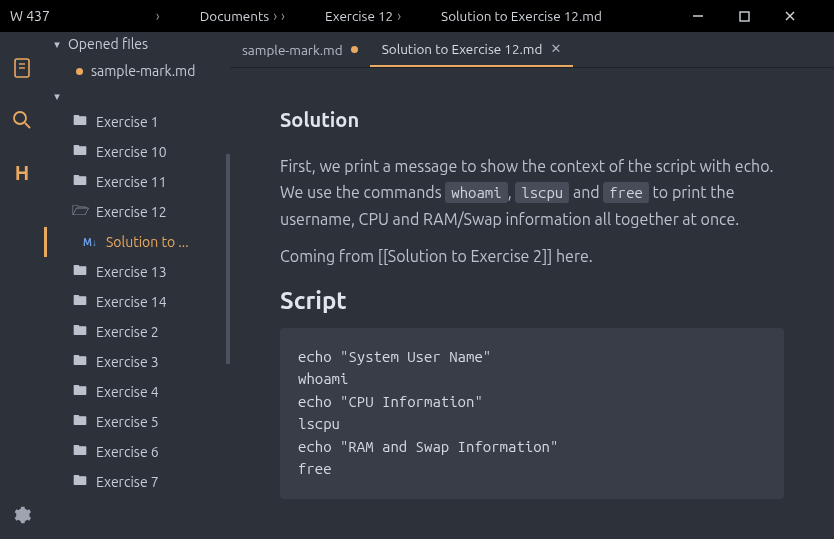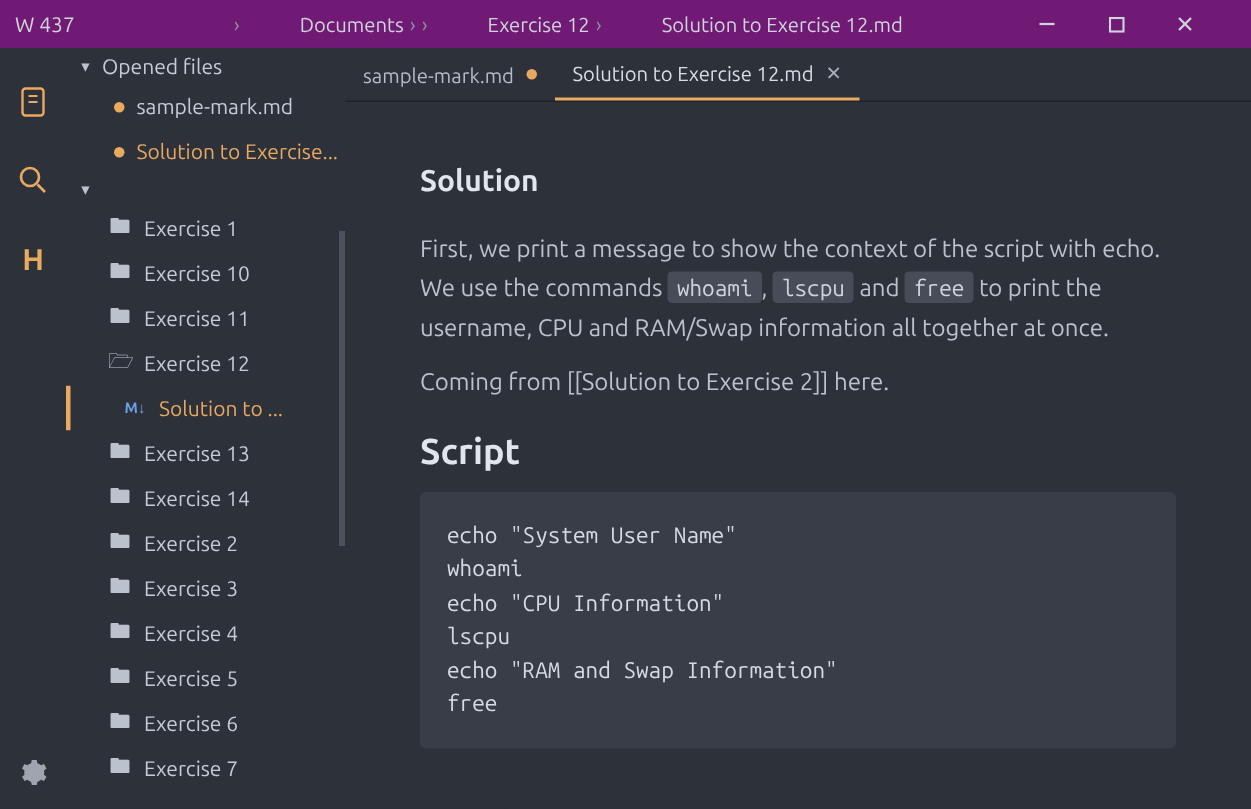--- a/index.html
+++ b/index.html
@@ -8,21 +8,21 @@
   background: #2d313a;
   color: #bcc2cd;
   font-family: -apple-system, "Segoe UI", Ubuntu, sans-serif;
   font-size: 14px;
   overflow: hidden;
 }
 .titlebar {
   height: 32px;
   display: flex; align-items: center;
   padding: 0 22px 0 10px;
-  background: #701a75;
+  background: #000000;
 }
 .titlebar .wintitle { color: #d0d4da; font-size: 14px; }
 .titlebar .crumbs {
   display: flex; align-items: center; gap: 4px;
   margin-left: 106px;
 }
 .titlebar .crumb { color: #cfd4db; font-size: 13.5px; cursor: pointer; margin-left: 36px; }
 .crumb-sep { color: #8a909c; }
 .titlebar .winctrls { margin-left: auto; display: flex; gap: 2px; }
 .winbtn { width: 44px; height: 28px; display:flex; align-items:center; justify-content:center; cursor:pointer; color:#cfd4db; }
@@ -160,24 +160,20 @@
   </div>
 
   <div class="sidebar">
     <div class="section-hdr">
       <span class="chev">▾</span>
       <span>Opened files</span>
     </div>
     <div class="row sub">
       <span class="dot"></span>
       <span class="lbl">sample-mark.md</span>
-    </div>
-    <div class="row sub active">
-      <span class="dot"></span>
-      <span class="lbl">Solution to Exercise...</span>
     </div>
 
     <div class="section-hdr">
       <span class="chev">▾</span>
     </div>
 
     <div class="row sub">
         <span class="fi">🖿</span>
         <span class="lbl">Exercise 1</span>
       </div>

